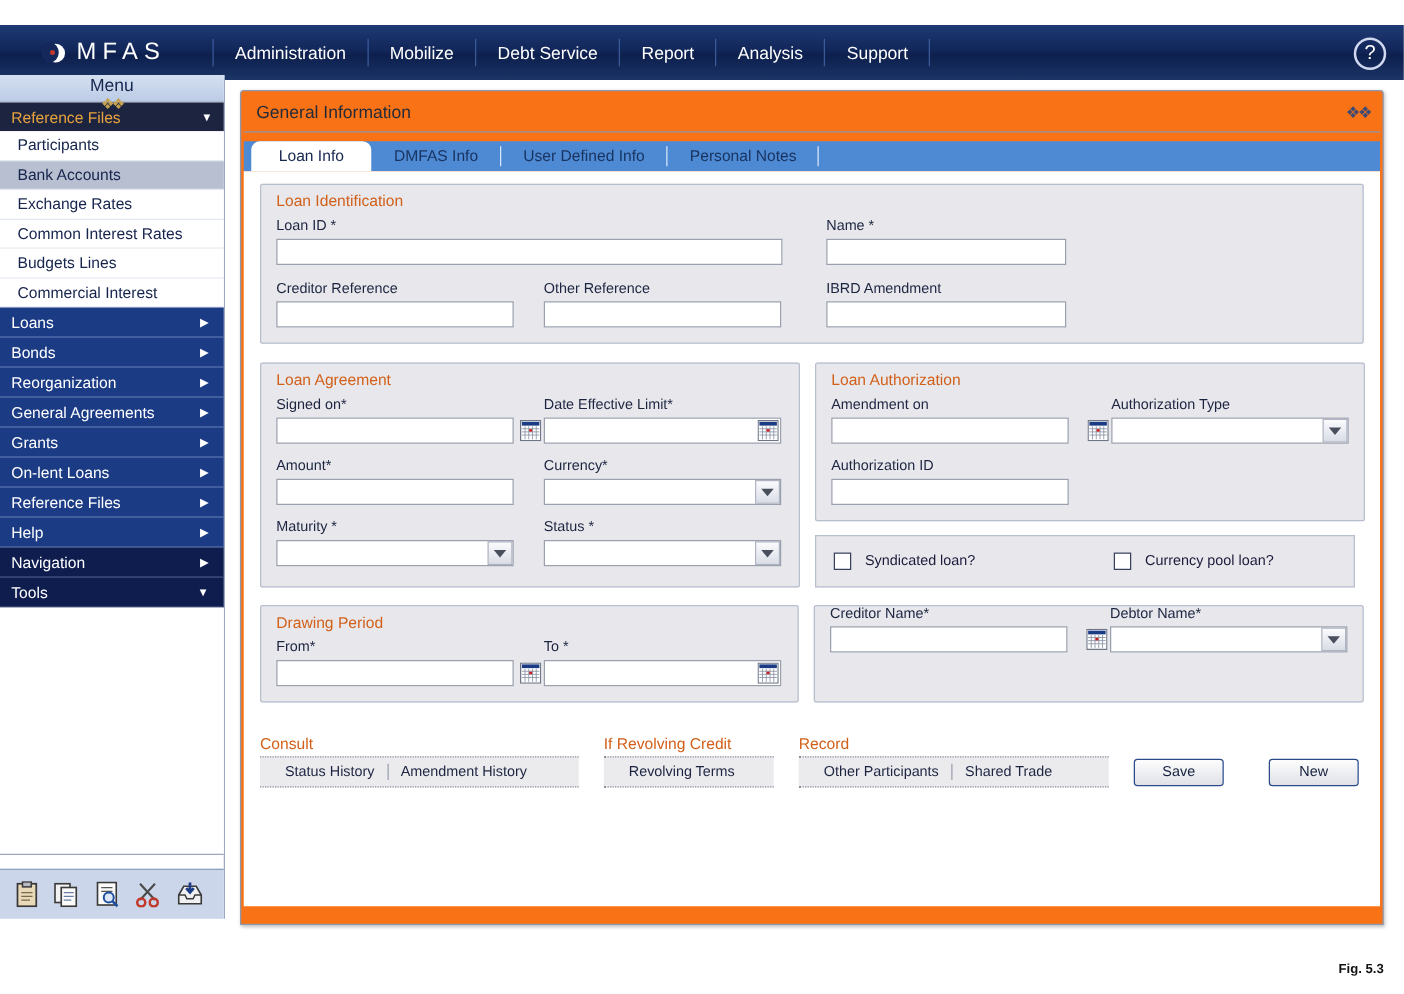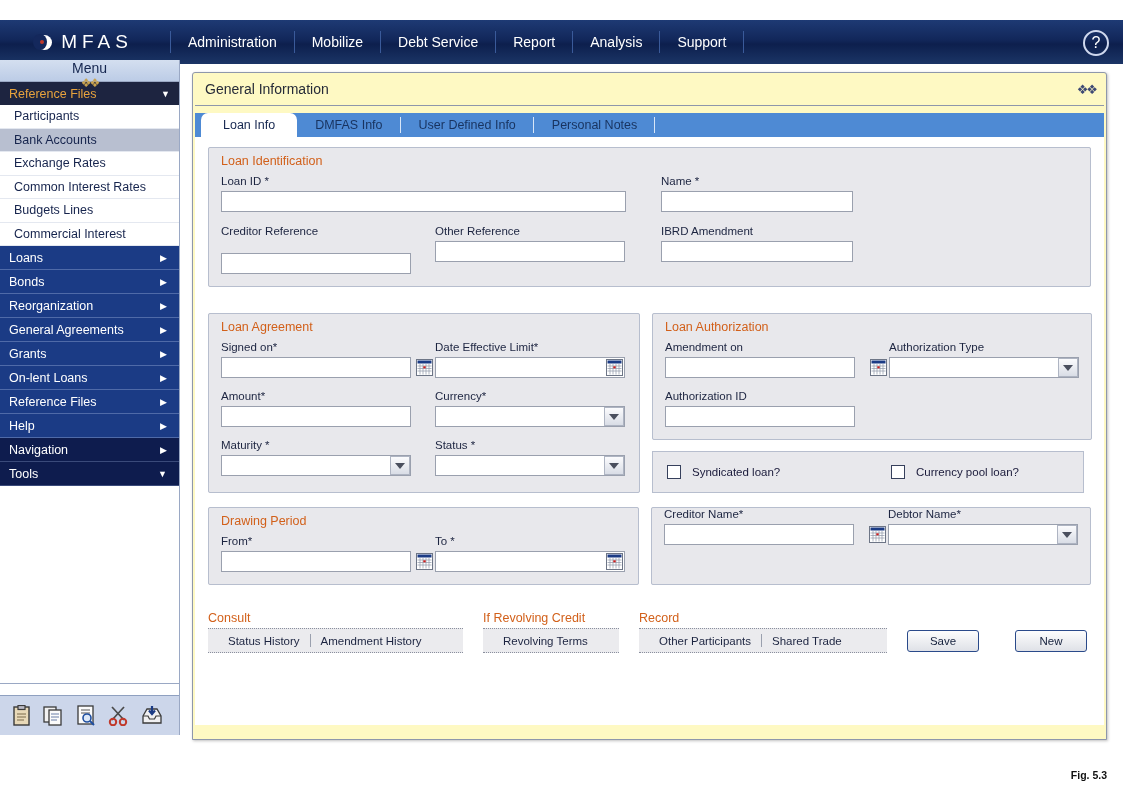--- a/index.html
+++ b/index.html
@@ -87,21 +87,21 @@
   .sb-tools{
     position:absolute; left:0; bottom:0; width:179px; height:40px;
     background:#ccd6ea; border-top:1px solid #8fa0c0;
     display:flex; align-items:center; gap:12px; padding:0 12px;
   }
   .sb-tools svg{ cursor:pointer; }
 
   
   .panel{
     position:absolute; left:192px; top:72px; width:915px; height:668px;
-    background:#fef9c3;
+    background:#f97316;
     border:1px solid #8e97ab;
     border-radius:3px 3px 0 0;
     box-shadow:1px 1px 3px rgba(0,0,0,0.25);
   }
   .panel-title{
     height:32px; display:flex; align-items:center; justify-content:space-between;
     padding:0 10px 0 12px; font-size:14px; color:#262b38;
   }
   .panel-title .gx{ color:#3e4a74; font-size:13px; letter-spacing:-2px; cursor:pointer;}
   .panel-rule{ height:1px; background:#8e97ab; margin:0 2px 7px 2px;}
@@ -351,36 +351,36 @@
         <div class="fld" style="width:440px;">
           <span class="lbl">Loan ID *</span>
           <input class="txt" style="width: 405px;" value="">
         </div>
         <div class="fld">
           <span class="lbl">Name *</span>
           <input class="txt" style="width: 192px;" value="">
         </div>
       </div>
       <div class="row">
-        <div class="fld" style="width:214px;gap:12px;">
+        <div class="fld" style="width:214px;">
           <span class="lbl">Creditor Reference</span>
           <input class="txt" style="width: 190px;" value="">
         </div>
         <div class="fld" style="width:226px;">
           <span class="lbl">Other Reference</span>
           <input class="txt" style="width: 190px;" value="">
         </div>
         <div class="fld">
           <span class="lbl">IBRD Amendment</span>
           <input class="txt" style="width: 192px;" value="">
         </div>
       </div>
     </fieldset>
 
-    <div class="row" style="margin-top:26px; gap:12px;">
+    <div class="row" style="margin-top:15px; gap:12px;">
 
       <fieldset class="box" style="width:432px;">
         <div class="box-title">Loan Agreement</div>
         <div class="row" style="margin-bottom:12px;">
           <div class="fld" style="width:214px;">
             <span class="lbl">Signed on*</span>
             <span class="datewrap">
               <input class="txt" style="width: 190px;" value="">
               <svg class="calico" viewBox="0 0 17 17">
                 <rect x="0.5" y="0.5" width="16" height="16" fill="#fff" stroke="#6d7586"></rect>

